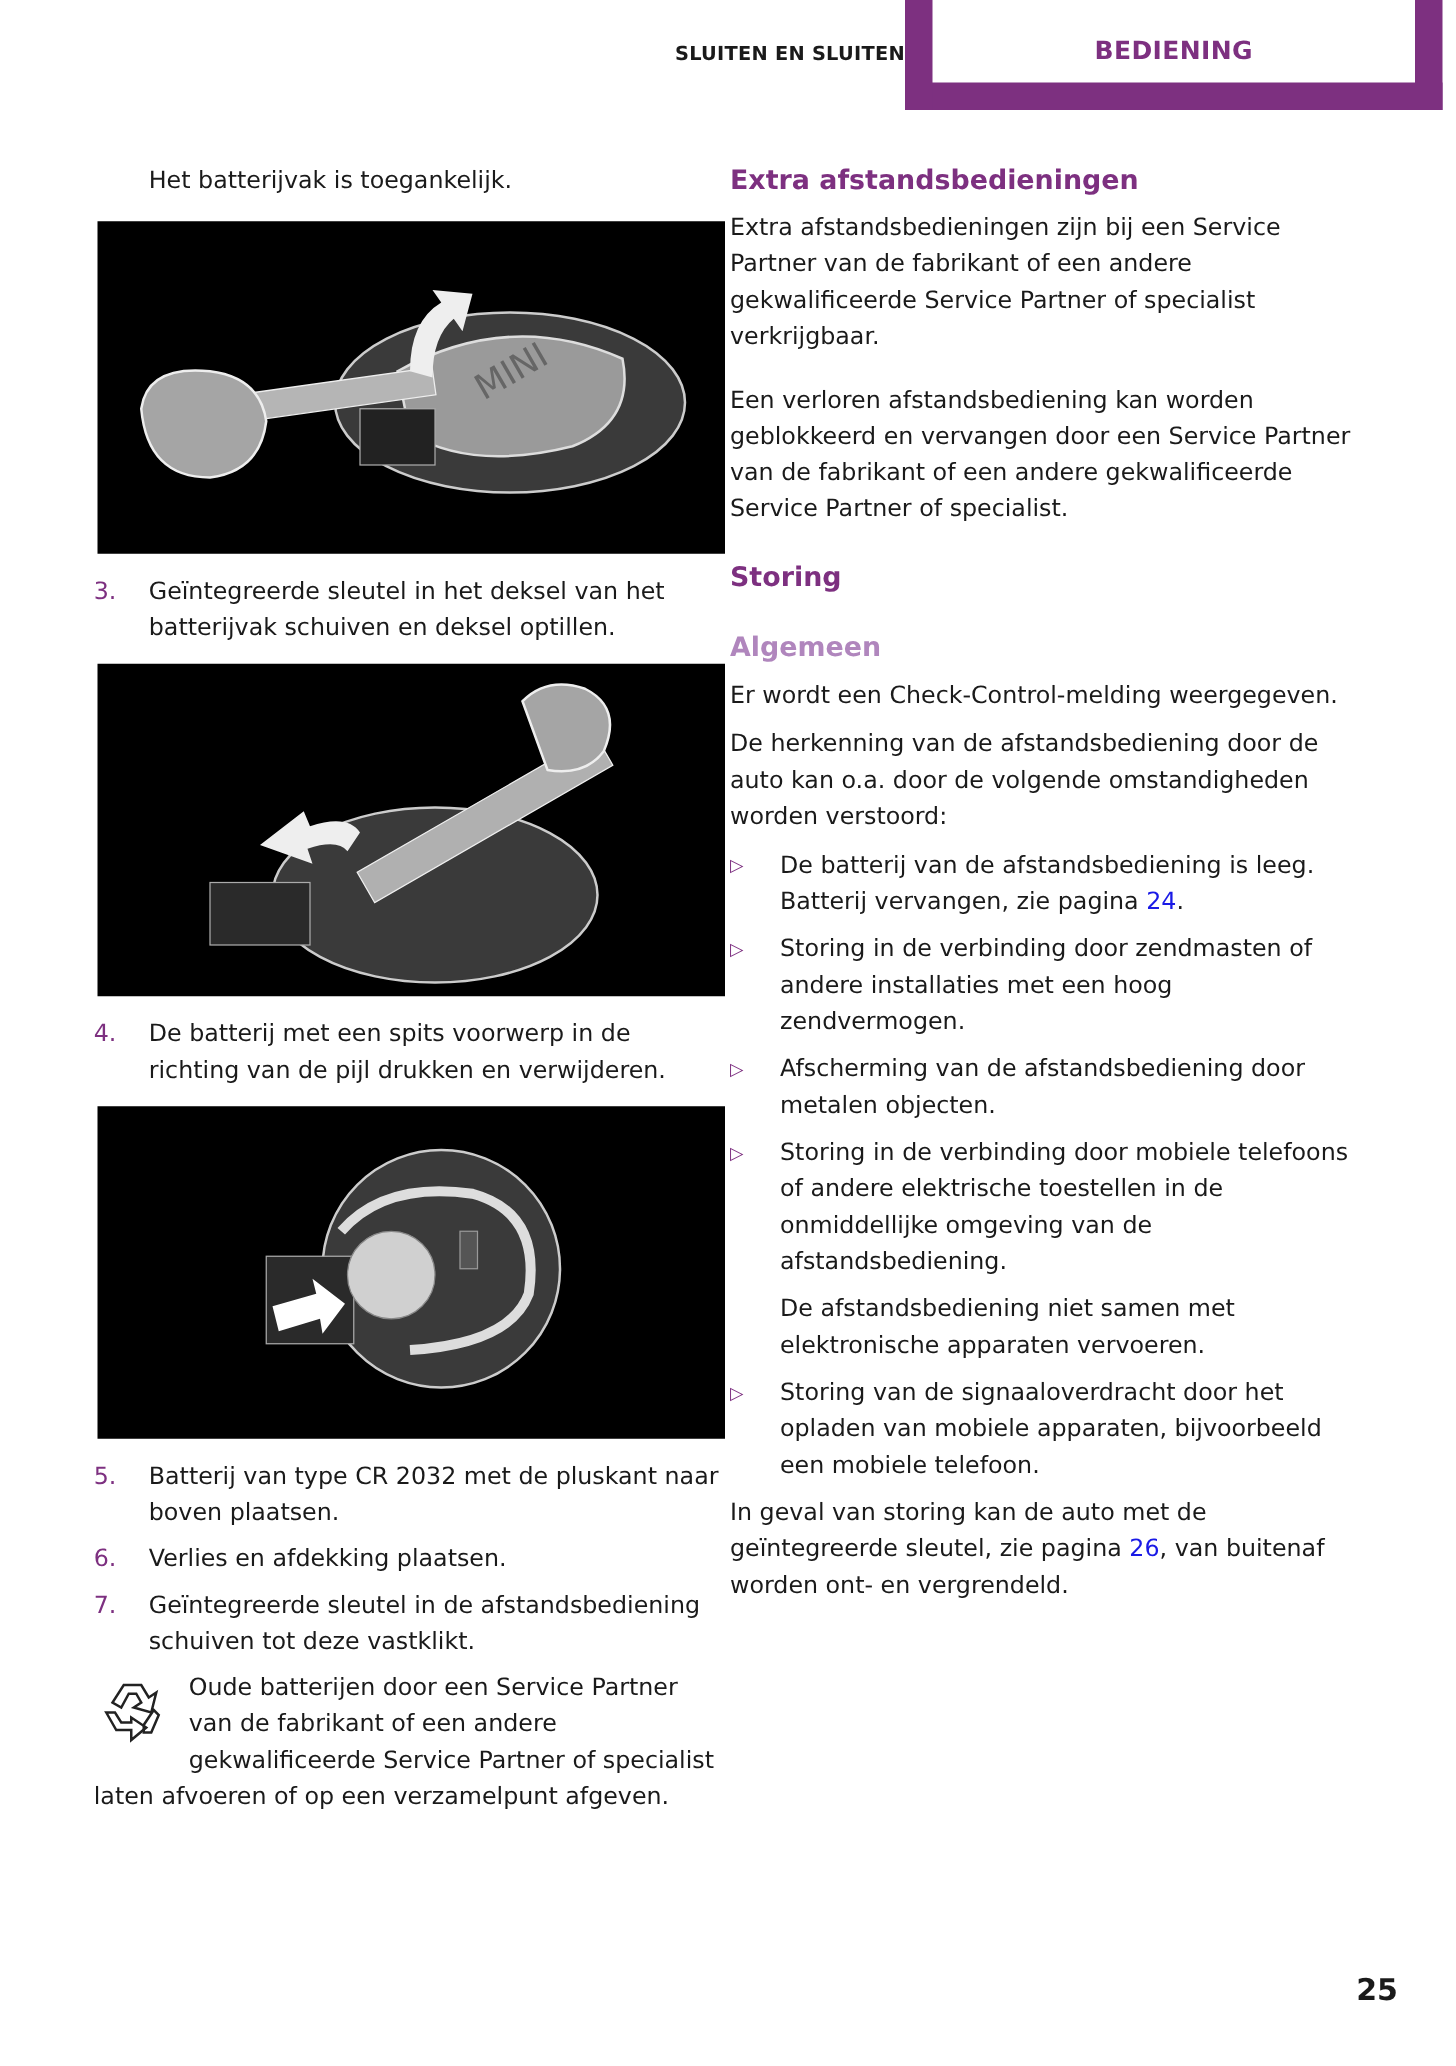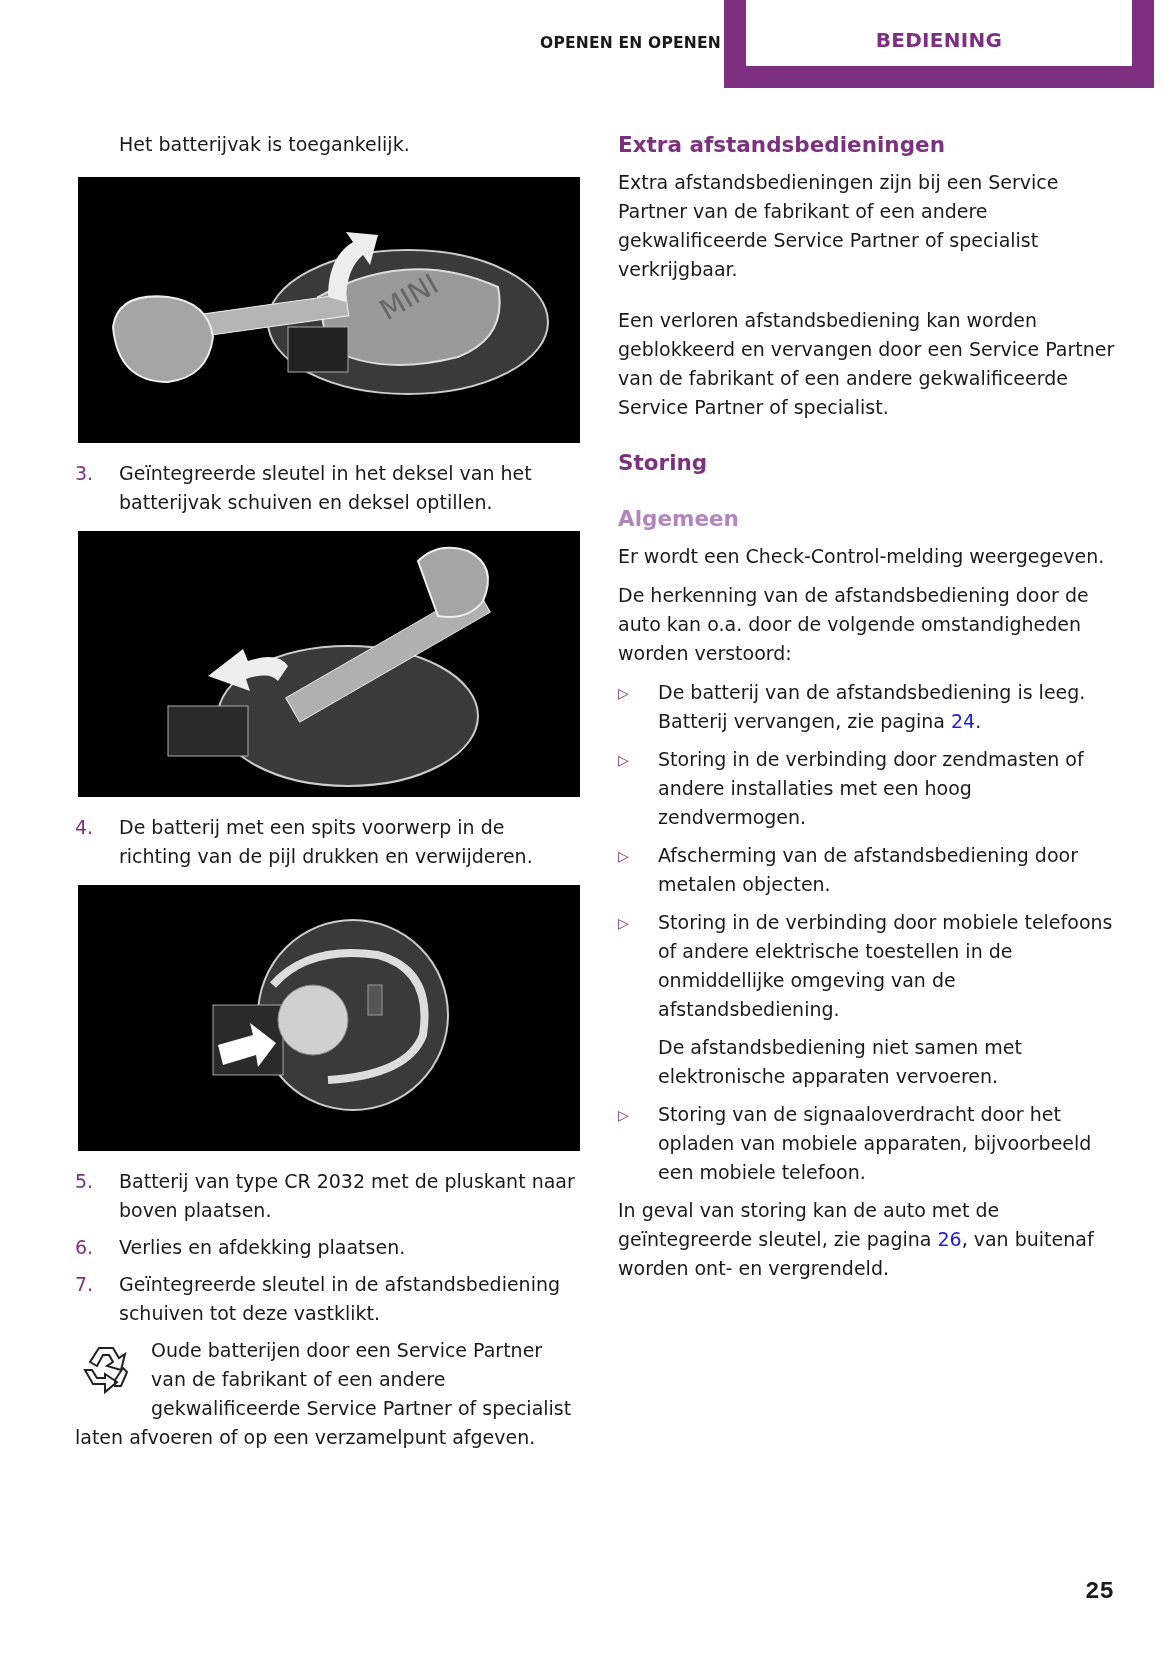--- a/index.html
+++ b/index.html
@@ -4,41 +4,41 @@
 <style>
   html, body { margin:0; padding:0; background:#fff; }
   body { width:1165px; height:1653px; position:relative; overflow:hidden;
          font-family:"DejaVu Sans", sans-serif; color:#1a1a1a; }
   .hdr-left { position:absolute; left:540px; top:34px; font-size:15.5px; font-weight:bold; letter-spacing:0.2px; color:#1a1a1a; }
   .tab { position:absolute; left:724px; top:0; width:346px; height:66px;
          border:22px solid #7d3080; border-top:none; background:#fff;padding-left:40px; }
   .tab span { position:absolute; left:0; right:0; top:28px; text-align:center; font-size:20px; font-weight:bold; color:#7d3080; letter-spacing:0.3px; }
   .col { position:absolute; font-size:19px; line-height:29px; }
   .colL { left:75px; width:500px; top:130px; }
-  .colR { left:618px; width:500px; top:130px; }
+  .colR { left:584px; width:500px; top:130px; }
   p { margin:0; }
   .ind { padding-left:44px; }
   .fig { width:502px; height:266px; background:#000; margin:14px 0 16px 3px; position:relative; overflow:hidden; }
   .fig svg { position:absolute; left:0; top:0; }
   .step { display:flex; margin-bottom:8px; }
   .step .num { width:44px; flex:none; color:#7d3080; }
   .h2 { color:#7d3080; font-weight:bold; font-size:21.5px; margin:0 0 8px 0; line-height:30px; }
   .h3 { color:#b086bd; font-weight:bold; font-size:21.5px; margin:0 0 8px 0; line-height:30px; }
   .para { margin-bottom:10px; }
   .bul { display:flex; margin-bottom:9px; }
   .bul .tri { width:40px; flex:none; color:#7d3080; font-size:14px; padding-top:1px; }
   .sub { padding-left:40px; margin-bottom:9px; }
   .link { color:#1a1ae6; }
   .recycle { float:left; width:62px; height:62px; margin:4px 14px 0 0; }
-  .pgnum { position:absolute; left:1085px; top:1578px; font-size:24px; font-weight:bold; color:#1a1a1a;font-family:Liberation Mono, monospace; }
+  .pgnum { position:absolute; left:1085px; top:1578px; font-size:24px; font-weight:bold; color:#1a1a1a; }
 </style>
 </head>
 <body>
 
-<div class="hdr-left">OPENEN EN OPENEN</div>
+<div class="hdr-left">SLUITEN EN SLUITEN</div>
 <div class="tab">
   <span>BEDIENING</span>
 </div>
 
 <div class="col colL">
   <p class="ind">Het batterijvak is toegankelijk.</p>
 
   <div class="fig" style="margin-top:18px;">
     <svg width="502" height="266" viewBox="0 0 502 266">
       <ellipse cx="330" cy="145" rx="140" ry="72" fill="#3a3a3a" stroke="#ccc" stroke-width="2"></ellipse>

